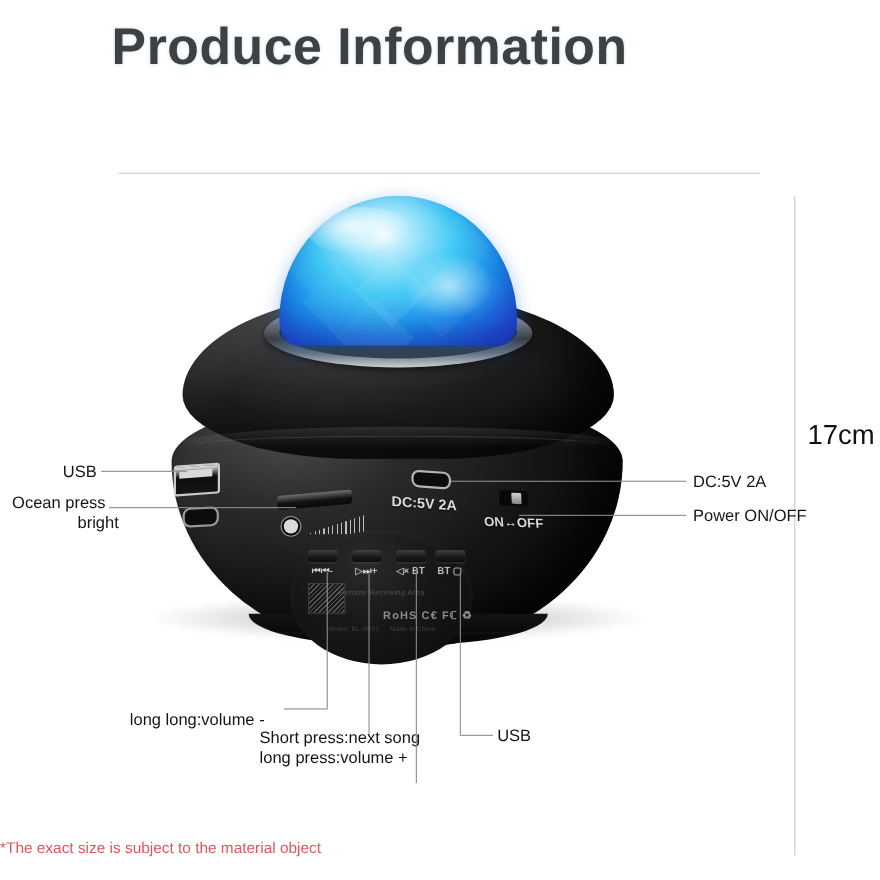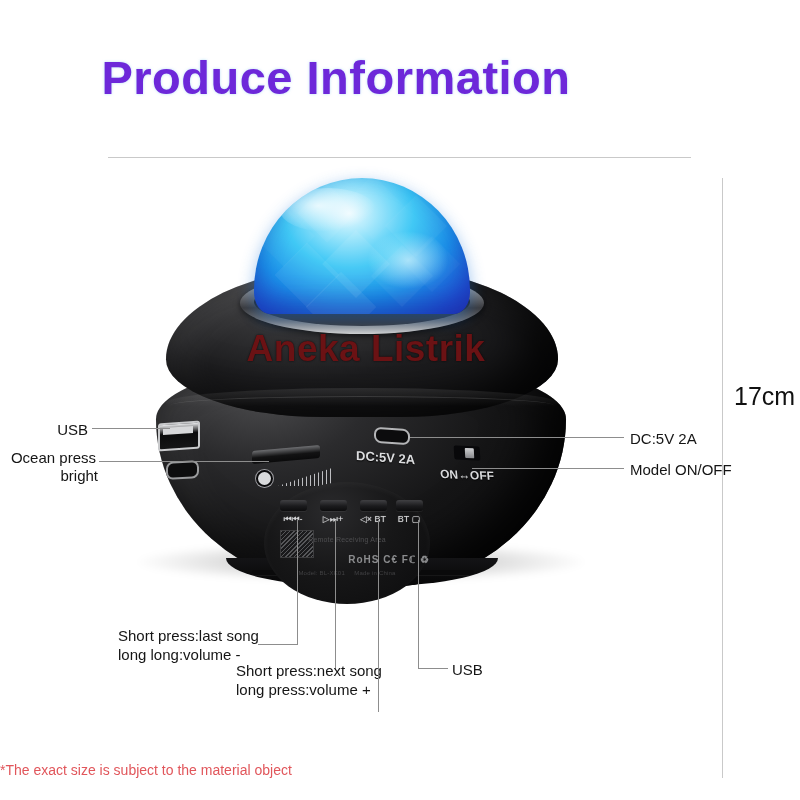--- a/index.html
+++ b/index.html
@@ -6,23 +6,22 @@
   body{
     width:800px;height:800px;background:#ffffff;
     font-family:"Liberation Sans", sans-serif;
     overflow:hidden;position:relative;
   }
   #stage{position:relative;width:800px;height:800px;overflow:hidden;}
 
   
   .title{
     position:absolute;left:0;top:14px;width:672px;text-align:center;
-    font-size:47px;font-weight:bold;color:#6d28d9;letter-spacing:0.5px;
+    font-size:47px;font-weight:bold;color:#404040;letter-spacing:0.5px;
     text-shadow:0 0 3px rgba(120,195,240,.55);
-    margin-top:36px;
   }
 
   
   .dim-top-label{
     position:absolute;left:290px;top:122px;width:180px;text-align:center;
     font-size:25px;color:#111;
   }
   .dim-top-rule{
     position:absolute;left:108px;top:157px;width:583px;height:1px;
     background:#c9c9c9;
@@ -265,21 +264,20 @@
       <div class="facet" style="left:140px;top:26px;width:44px;height:44px;transform:rotate(45deg);opacity:.22;"></div>
       <div class="facet" style="left:30px;top:74px;width:46px;height:46px;transform:rotate(45deg);opacity:.30;"></div>
       <div class="facet" style="left:78px;top:62px;width:48px;height:48px;transform:rotate(45deg);opacity:.40;"></div>
       <div class="facet" style="left:126px;top:76px;width:44px;height:44px;transform:rotate(45deg);opacity:.24;"></div>
       <div class="facet" style="left:62px;top:104px;width:50px;height:50px;transform:rotate(45deg);opacity:.34;"></div>
       <div class="facet" style="left:158px;top:66px;width:40px;height:40px;transform:rotate(45deg);opacity:.16;"></div>
       <div class="dome-gloss"></div>
       <div class="dome-gloss2"></div>
     </div>
 
-    <div class="watermark">Aneka Listrik</div>
 
     <div class="usb-a"></div>
     <div class="wave-slot"></div>
     <div class="bright-slot"></div>
     <div class="sun-icon"></div>
     <div class="bright-ramp"></div>
 
     <div class="usb-c"></div>
     <div class="dc-label">DC:5V 2A</div>
     <div class="switch"></div>
@@ -304,32 +302,31 @@
         &nbsp;&nbsp;&nbsp;
         <span>Made in China</span>
       </div>
     </div>
   </div>
 
   <div class="callout r" style="left:0px;top:420px;width:88px;">USB</div>
   <div class="lead lead-h" style="left:92px;top:428px;width:78px;"></div>
 
   <div class="callout r" style="left:0px;top:448px;width:96px;">Ocean press</div>
-  <div class="callout r" style="left:2px;top:466px;width:96px;">bright</div>
+  <div class="callout r" style="left:12px;top:466px;width:96px;">bright</div>
   <div class="lead lead-h" style="left:99px;top:461px;width:170px;"></div>
 
   <div class="lead lead-h" style="left:410px;top:437px;width:214px;"></div>
   <div class="callout" style="left:630px;top:429px;">DC:5V 2A</div>
 
   <div class="lead lead-h" style="left:472px;top:468px;width:152px;"></div>
-  <div class="callout" style="left:630px;top:460px;">Model ON/OFF</div>
+  <div class="callout" style="left:630px;top:460px;">Power ON/OFF</div>
 
   <div class="lead lead-v" style="left:297px;top:520px;height:124px;"></div>
   <div class="lead lead-h" style="left:258px;top:644px;width:40px;"></div>
-  <div class="callout" style="left:118px;top:626px;">Short press:last song</div>
   <div class="callout" style="left:118px;top:645px;">long long:volume -</div>
 
   <div class="lead lead-v" style="left:335px;top:520px;height:150px;"></div>
   <div class="callout" style="left:236px;top:661px;">Short press:next song</div>
   <div class="callout" style="left:236px;top:680px;">long press:volume +</div>
 
   <div class="lead lead-v" style="left:378px;top:520px;height:192px;"></div>
 
   <div class="lead lead-v" style="left:418px;top:520px;height:148px;"></div>
   <div class="lead lead-h" style="left:418px;top:668px;width:30px;"></div>

